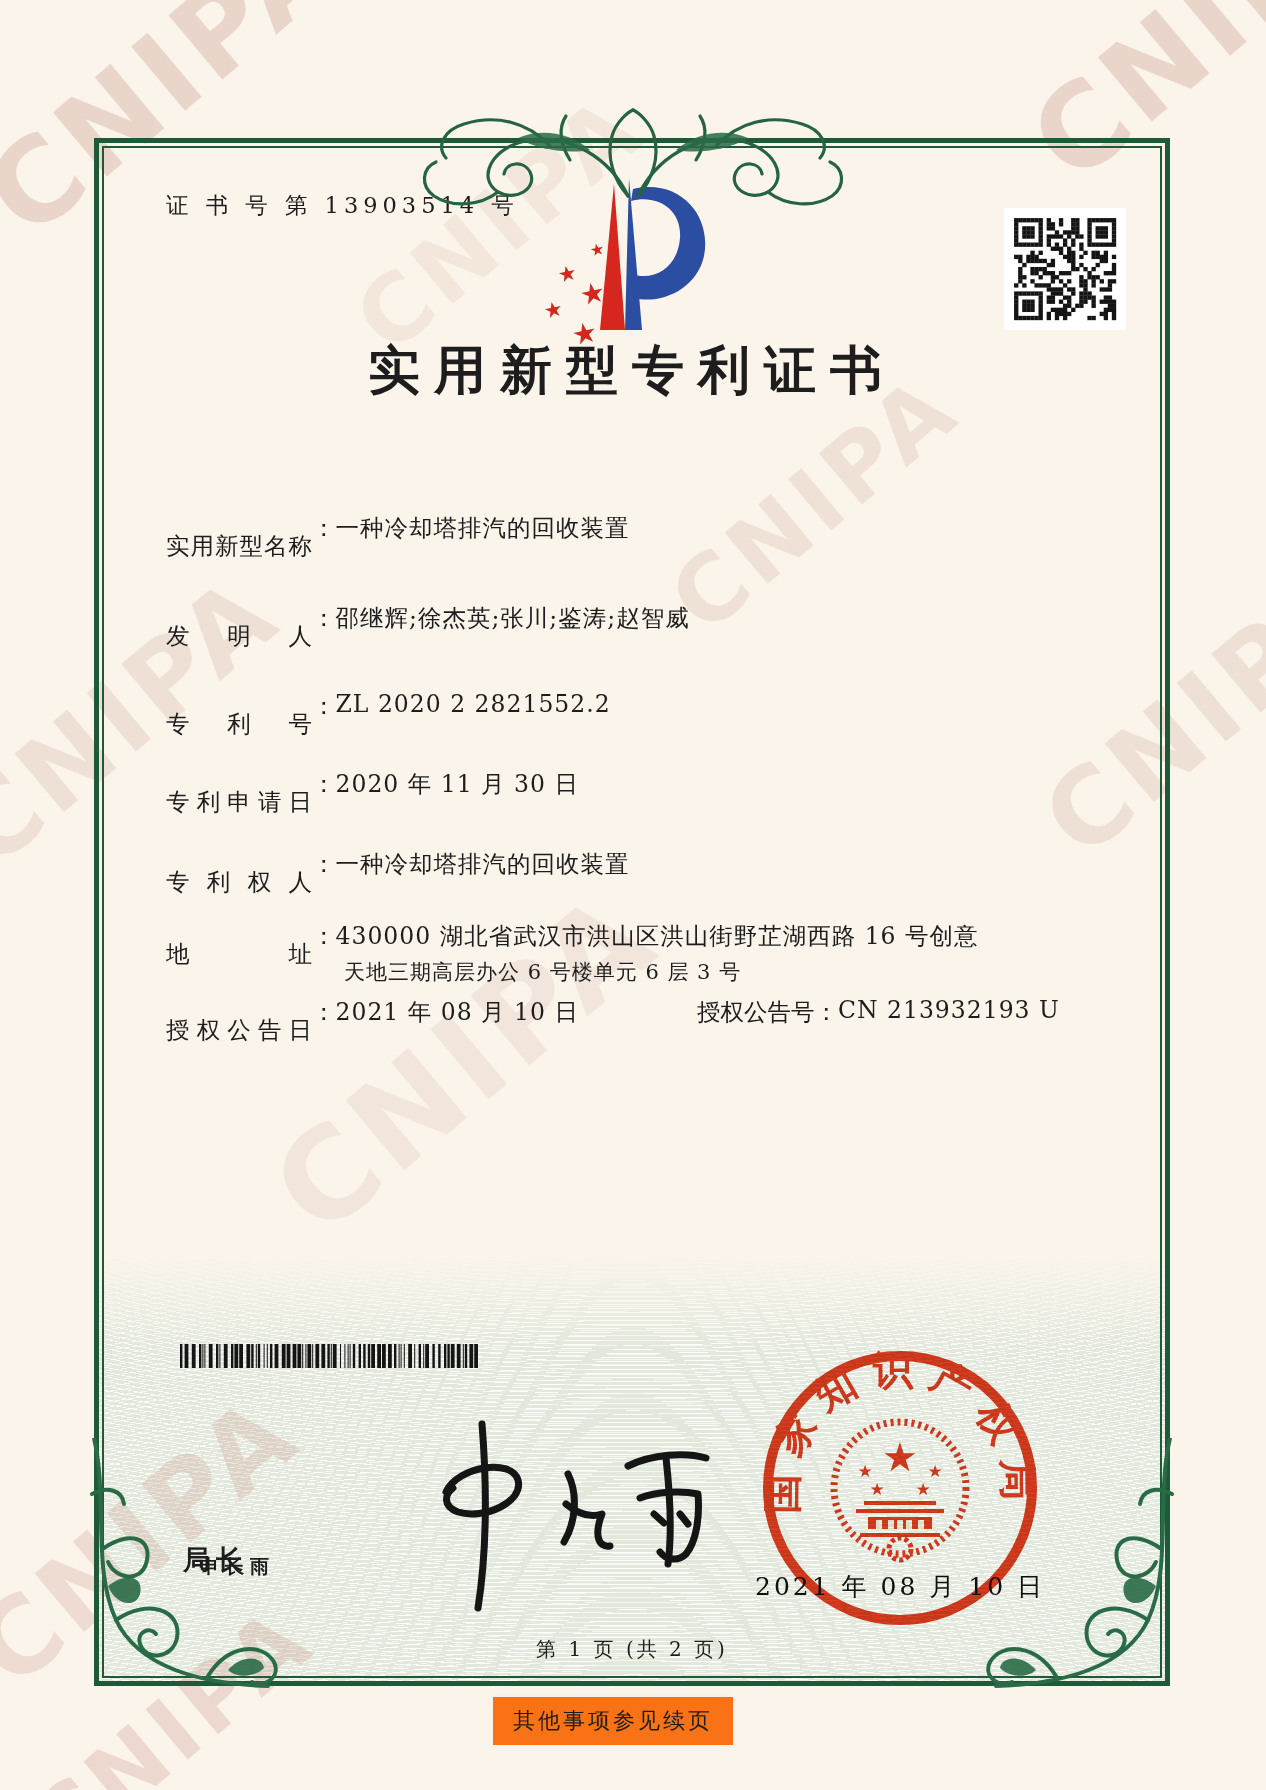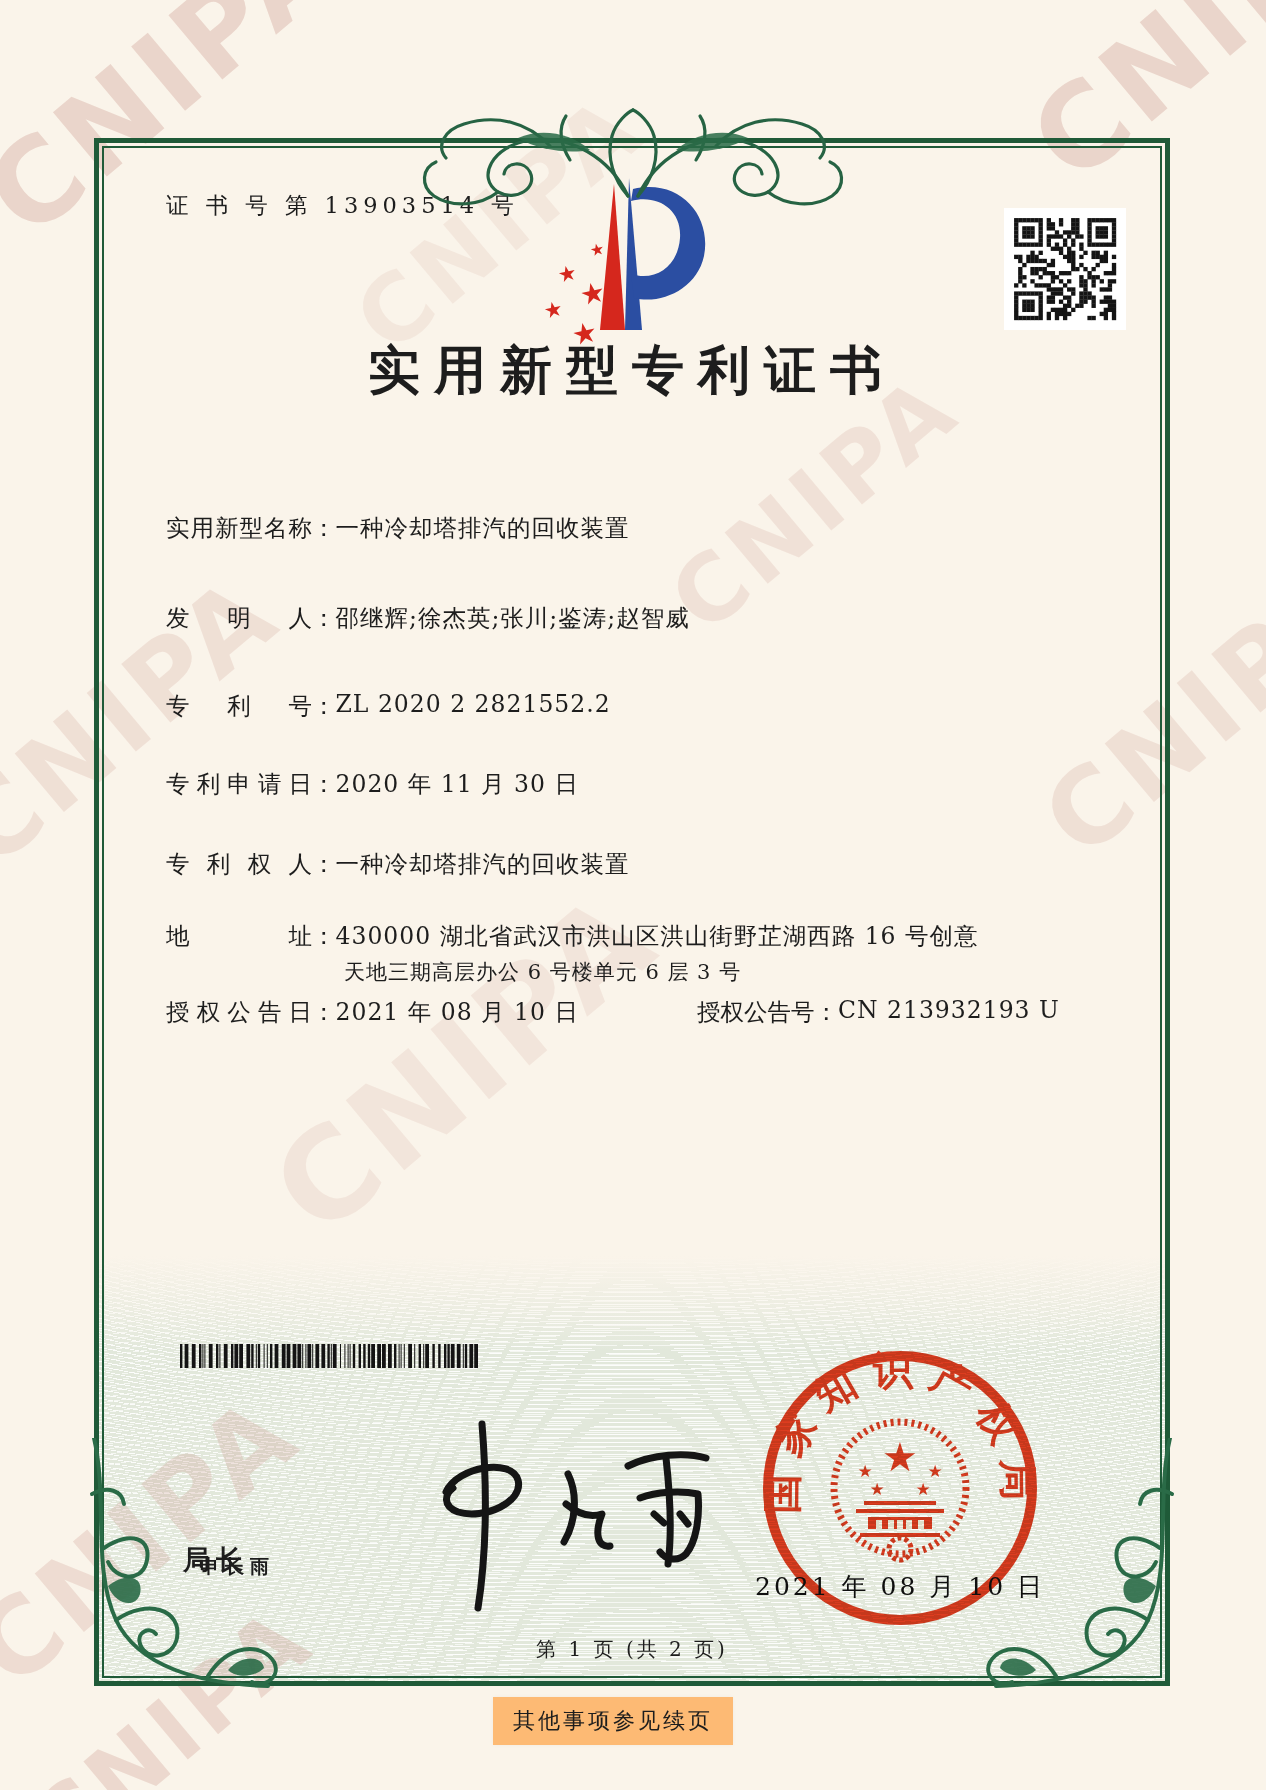--- a/index.html
+++ b/index.html
@@ -55,20 +55,21 @@
   }
   .doc-title{
     position:absolute;left:94px;top:336px;width:1076px;text-align:center;z-index:3;
     font-size:52px;font-weight:bold;letter-spacing:14px;
   }
   
   .row{position:absolute;left:166px;z-index:3;font-size:23.5px;white-space:nowrap;}
   .row .lab{
     display:inline-block;width:146px;text-align:justify;text-align-last:justify;
     vertical-align:top;
+    margin-top:18px;
   }
   .row .colon{display:inline-block;vertical-align:top;}
   .row .val{display:inline-block;vertical-align:top;letter-spacing:1px;}
   .addr-l2{position:absolute;left:344px;top:958px;z-index:3;font-size:21px;letter-spacing:1px;}
   .grant2{margin-left:118px;}
   
   .body-text{
     position:absolute;left:162px;top:1042px;width:946px;z-index:3;
     font-size:23.5px;line-height:39px;text-align:justify;
   }
@@ -88,21 +89,21 @@
   .seal-date{
     position:absolute;left:700px;top:1570px;width:400px;text-align:center;z-index:5;
     font-size:25px;letter-spacing:3px;color:#0f0f0f;
   }
   .page-num{
     position:absolute;left:94px;top:1636px;width:1076px;text-align:center;z-index:3;
     font-size:20px;letter-spacing:3px;
   }
   .cont-note{
     position:absolute;left:493px;top:1697px;width:240px;height:48px;z-index:3;
-    background:#fdba74;display:flex;align-items:center;justify-content:center;
+    background:#f97316;display:flex;align-items:center;justify-content:center;
     font-size:22px;letter-spacing:3px;box-shadow:0 0 4px rgba(0,0,0,0.04);
   }
 </style>
 </head>
 <body>
 
 <span class="wm" style="left:-45px;top:10px;font-size:115px;opacity:.34;">CNIPA</span>
 <span class="wm" style="left:1000px;top:-45px;font-size:115px;opacity:.34;">CNIPA</span>
 <span class="wm" style="left:330px;top:170px;font-size:92px;opacity:.14;">CNIPA</span>
 <span class="wm" style="left:645px;top:450px;font-size:92px;opacity:.20;">CNIPA</span>

